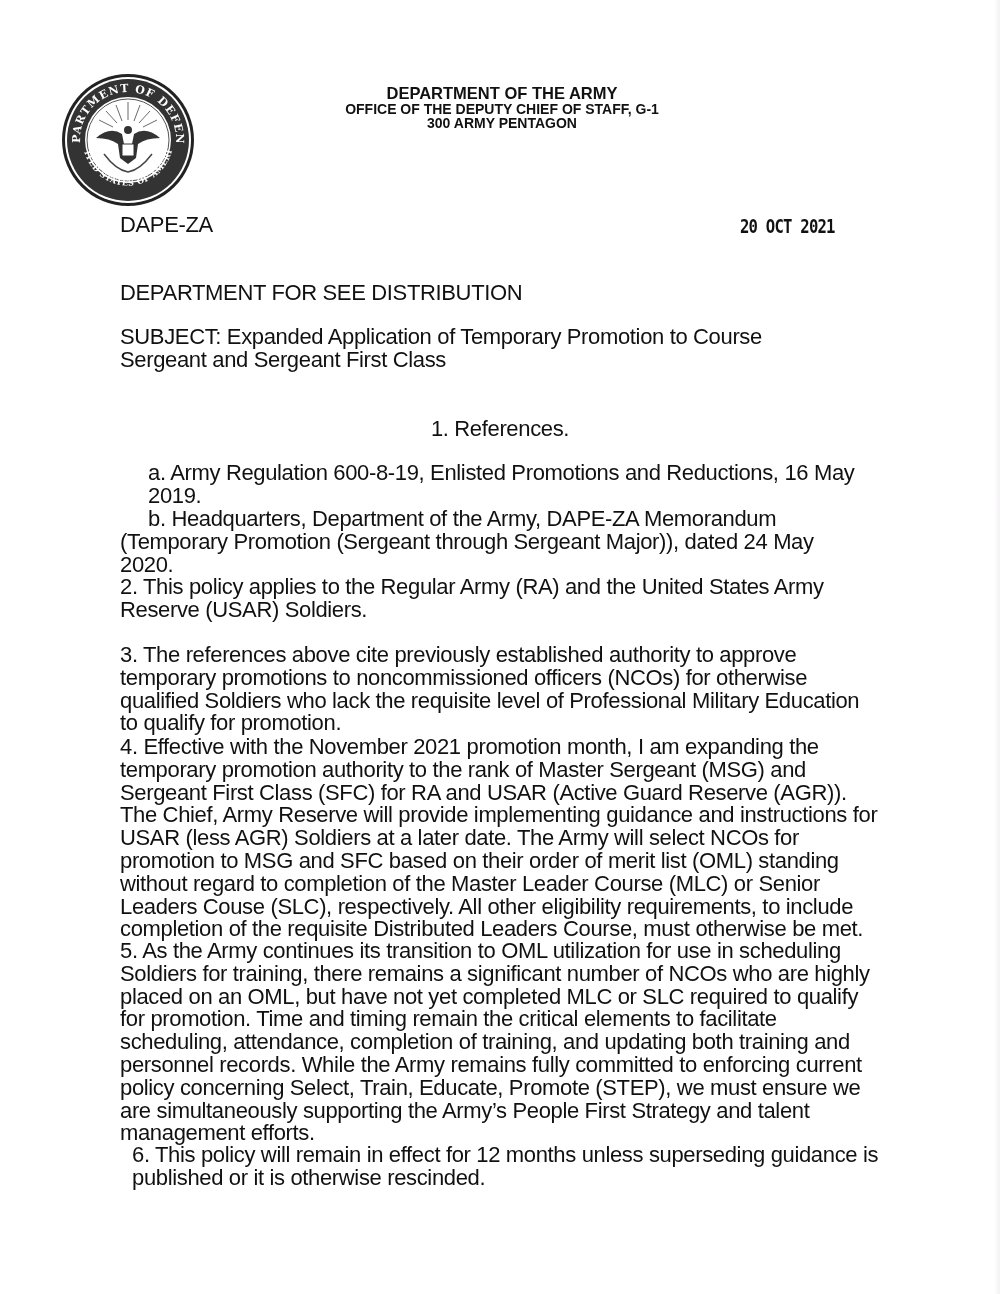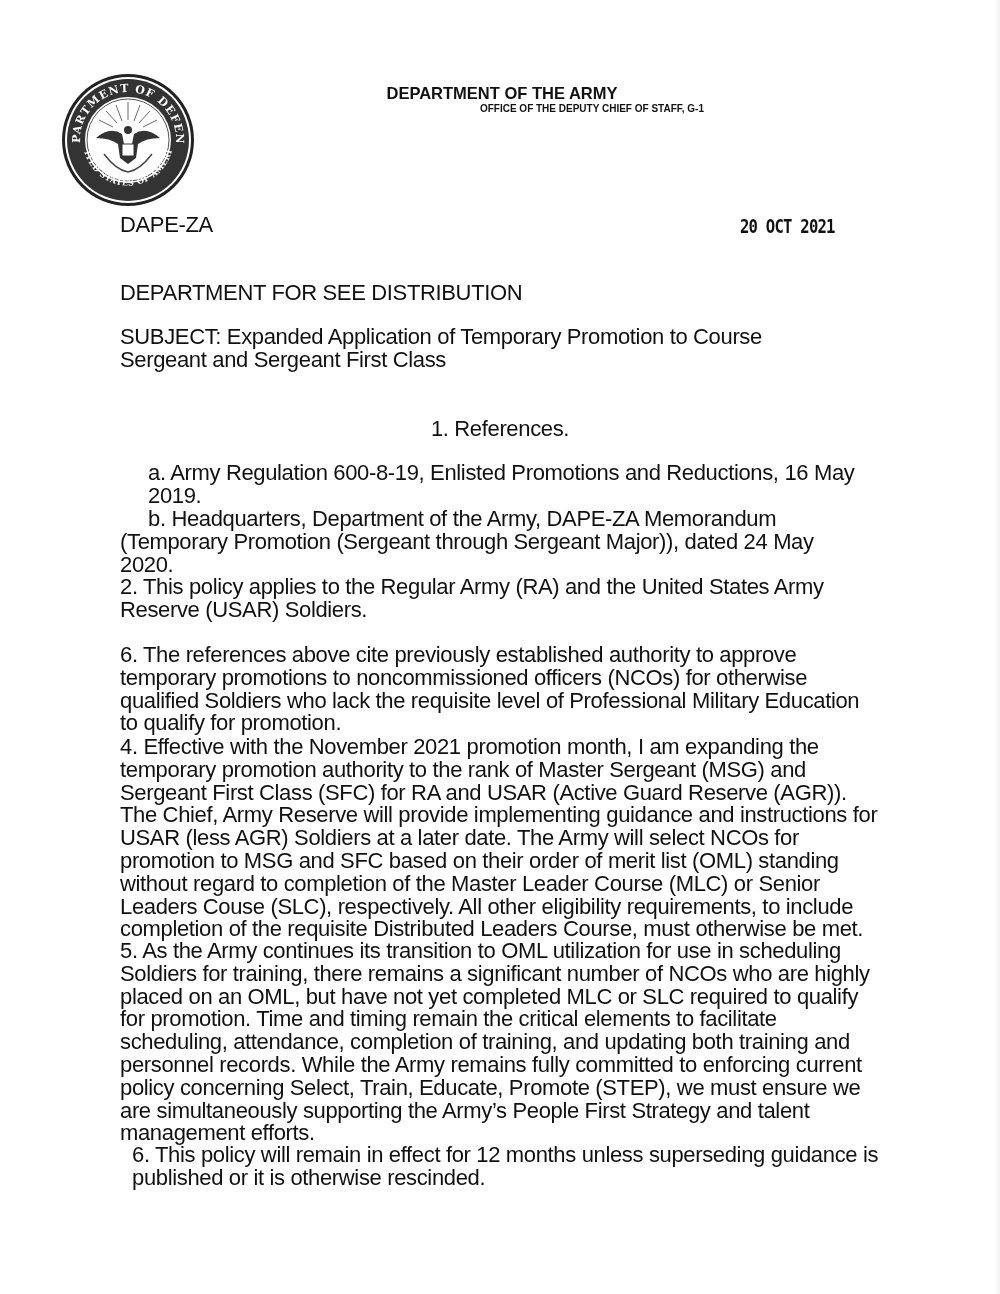--- a/index.html
+++ b/index.html
@@ -3,21 +3,21 @@
 <meta charset="utf-8">
 <style>
   html, body { margin: 0; padding: 0; background: #ffffff; }
   body { width: 1000px; height: 1294px; position: relative; overflow: hidden;
          font-family: "Liberation Sans", sans-serif; color: #111; }
   .edge { position: absolute; right: 0; top: 0; width: 6px; height: 100%;
           background: linear-gradient(to right, #fff, #f4f2f4); }
   .seal { position: absolute; left: 60px; top: 72px; width: 136px; height: 136px; }
   .letterhead { position: absolute; left: 300px; top: 84px; width: 404px; text-align: center; }
   .lh-title { font-weight: bold; font-size: 16.5px; line-height: 18px; }
-  .lh-sub { font-weight: bold; font-size: 10px; line-height: 14px; text-align: right; }
+  .lh-sub { font-weight: bold; font-size: 14px; line-height: 14px; }
   .text { position: absolute; left: 120px; width: 760px; font-size: 22px; line-height: 22.8px;
           letter-spacing: -0.35px; }
   .indent { left: 148px; }
   .date { position: absolute; left: 740px; top: 214px; font-family: "DejaVu Sans Mono", monospace;
           font-weight: bold; font-size: 20px; letter-spacing: -1px; transform: scaleX(0.78);
           transform-origin: left; }
   p { margin: 0; }
 </style>
 </head>
 <body>
@@ -51,28 +51,29 @@
   </g>
   <path d="M36 66 Q50 54 62 62 L64 72 L72 72 L74 62 Q86 54 100 66 Q86 66 78 72 L76 86 L68 92 L60 86 L58 72 Q50 66 36 66 Z" fill="#333"></path>
   <circle cx="68" cy="58" r="4" fill="#333"></circle>
   <rect x="62" y="72" width="12" height="12" fill="#fff" stroke="#333"></rect>
   <path d="M44 82 Q56 98 68 100 Q80 98 92 82" fill="none" stroke="#444" stroke-width="1.5"></path>
 </svg>
 
 <div class="letterhead">
   <div class="lh-title">DEPARTMENT OF THE ARMY</div>
   <div class="lh-sub">OFFICE OF THE DEPUTY CHIEF OF STAFF, G-1</div>
+  <div class="lh-sub">300 ARMY PENTAGON</div>
 </div>
 
 <p class="text" style="top:214px;">DAPE-ZA</p>
 <div class="date">20 OCT 2021</div>
 
 <p class="text" style="top:282px;">DEPARTMENT FOR SEE DISTRIBUTION</p>
 <p class="text" style="top:326px; width:730px;">SUBJECT: Expanded Application of Temporary Promotion to Course Sergeant and Sergeant First Class</p>
 
 <p class="text" style="top:418px;text-align:center;">1. References.</p>
 <p class="text indent" style="top:462px;">a. Army Regulation 600-8-19, Enlisted Promotions and Reductions, 16 May 2019.</p>
 <p class="text" style="top:508px; text-indent:28px; width:730px;">b. Headquarters, Department of the Army, DAPE-ZA Memorandum (Temporary Promotion (Sergeant through Sergeant Major)), dated 24 May 2020.</p>
 <p class="text" style="top:576px; width:740px;">2. This policy applies to the Regular Army (RA) and the United States Army Reserve (USAR) Soldiers.</p>
-<p class="text" style="top:644px; width:745px;">6. The references above cite previously established authority to approve temporary promotions to noncommissioned officers (NCOs) for otherwise qualified Soldiers who lack the requisite level of Professional Military Education to qualify for promotion.</p>
+<p class="text" style="top:644px; width:745px;">3. The references above cite previously established authority to approve temporary promotions to noncommissioned officers (NCOs) for otherwise qualified Soldiers who lack the requisite level of Professional Military Education to qualify for promotion.</p>
 <p class="text" style="top:736px; width:768px;">4. Effective with the November 2021 promotion month, I am expanding the temporary promotion authority to the rank of Master Sergeant (MSG) and Sergeant First Class (SFC) for RA and USAR (Active Guard Reserve (AGR)). The Chief, Army Reserve will provide implementing guidance and instructions for USAR (less AGR) Soldiers at a later date. The Army will select NCOs for promotion to MSG and SFC based on their order of merit list (OML) standing without regard to completion of the Master Leader Course (MLC) or Senior Leaders Couse (SLC), respectively. All other eligibility requirements, to include completion of the requisite Distributed Leaders Course, must otherwise be met.</p>
 <p class="text" style="top:940px; width:768px;">5. As the Army continues its transition to OML utilization for use in scheduling Soldiers for training, there remains a significant number of NCOs who are highly placed on an OML, but have not yet completed MLC or SLC required to qualify for promotion. Time and timing remain the critical elements to facilitate scheduling, attendance, completion of training, and updating both training and personnel records. While the Army remains fully committed to enforcing current policy concerning Select, Train, Educate, Promote (STEP), we must ensure we are simultaneously supporting the Army’s People First Strategy and talent management efforts.</p>
 <p class="text" style="top:1144px; width:760px;margin-left:12px;">6. This policy will remain in effect for 12 months unless superseding guidance is published or it is otherwise rescinded.</p>
 
 </body></html>

